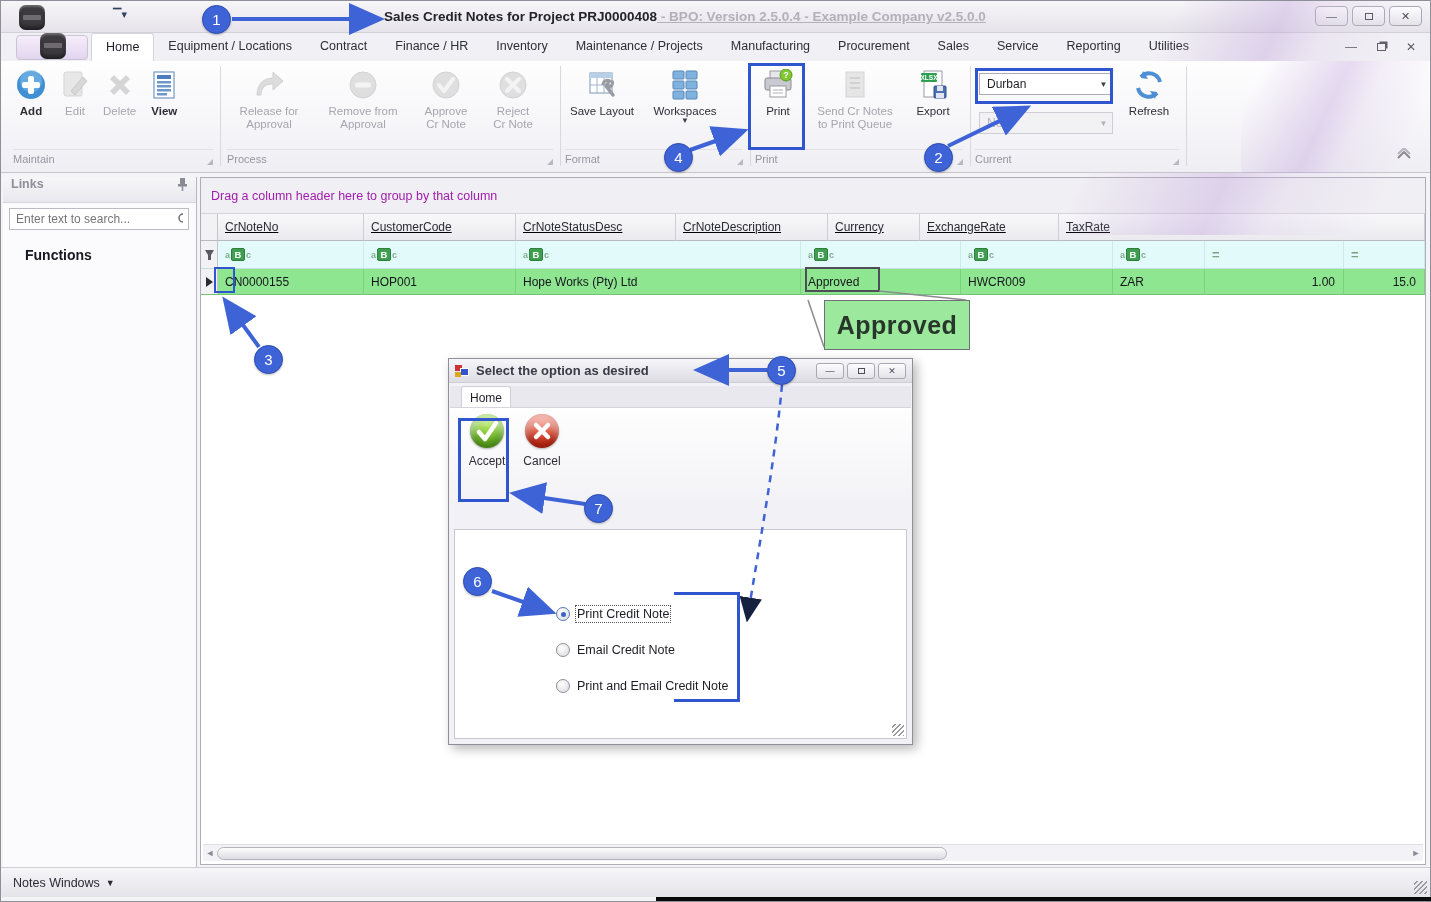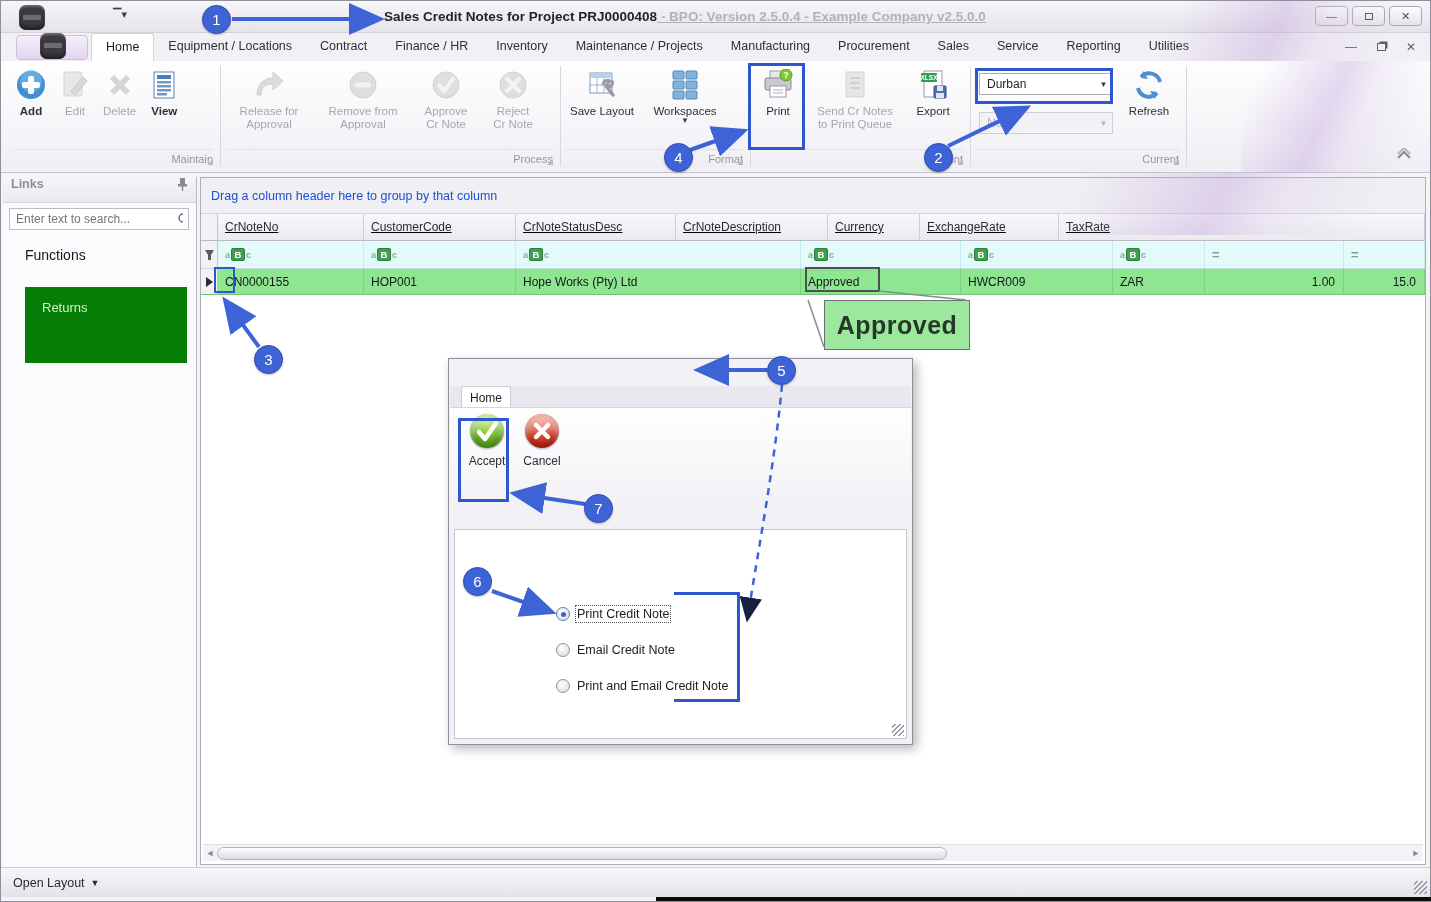--- a/index.html
+++ b/index.html
@@ -39,21 +39,21 @@
     background:linear-gradient(#fefefe,#f4f3f7 70%,#efeef3); border-bottom:1px solid #c6c5cd; }
   .rgroup { position:absolute; top:0; height:110px; }
   .rgroup .gdivider { position:absolute; right:-2px; top:5px; bottom:5px; width:1px; background:#d9d8de; }
   .gbtns { position:absolute; left:0; right:4px; top:4px; display:flex; align-items:flex-start; }
   .rbtn { display:flex; flex-direction:column; align-items:center; padding:4px 6px; border-radius:3px; }
   .rbtn .ric { width:32px; height:32px; margin-bottom:4px; position:relative; }
   .rbtn .rlabel { font-size:11.5px; color:#2e2e36; text-align:center; line-height:13px; white-space:pre-line; }
   .rbtn.disabled .rlabel { color:#a7a6ae; }
   .rbtn.disabled .ric { opacity:.55; filter:grayscale(1); }
   .grouplabel { position:absolute; left:4px; right:6px; bottom:4px; height:18px; border-top:1px solid #e2e1e7;
-    font-size:11px; color:#97969f; text-align:right; padding-top:3px; }
+    font-size:11px; color:#97969f; text-align:left; padding-top:3px; }
   .grouplabel::after { content:""; position:absolute; right:0; bottom:2px; border-left:6px solid transparent; border-bottom:6px solid #b9b8c1; }
   .caret-down { font-size:8px; color:#3c3c46; line-height:6px; }
   .ribbon-collapse { position:absolute; right:18px; bottom:8px; color:#8a8a94; }
 
   
   .combo { width:134px; height:22px; border:1px solid #aeadB6; background:#fff; display:flex; align-items:center;
     font-size:12px; color:#1e1e26; padding-left:7px; position:relative; }
   .combo .cbtn { position:absolute; right:0; top:0; bottom:0; width:17px; display:flex; align-items:center; justify-content:center;
     color:#3c3c46; font-size:8px; }
   .combo.disabled { background:#f2f1f4; color:#b3b2ba; border-color:#cfced6; }
@@ -64,28 +64,28 @@
 
   
   .sidebar { position:absolute; left:2px; top:176px; width:194px; height:690px; background:#fbfbfd; border-right:1px solid #b9b8c2; }
   .sb-head { height:26px; background:linear-gradient(#f6f5f8,#e9e8ee); border-bottom:1px solid #d6d5dc;
     display:flex; align-items:flex-start; padding:0 8px; }
   .sb-head .sb-title { font-size:12.5px; font-weight:bold; color:#8f8e99; flex:1; }
   .sb-search { position:absolute; left:6px; top:31px; width:180px; height:22px; border:1px solid #bcbbc4; background:#fff;
     display:flex; align-items:center; }
   .sb-search input { flex:1; border:none; outline:none; font-size:12px; color:#888; padding:0 6px;
     font-family:"Liberation Sans",sans-serif; background:transparent; }
-  .sb-func { position:absolute; left:22px; top:70px; font-size:14px; font-weight:normal; color:#17171f; }
+  .sb-func { position:absolute; left:22px; top:70px; font-size:14px; font-weight:bold; color:#17171f; }
   .sb-returns { position:absolute; left:22px; top:110px; width:162px; height:76px; background:#067d06;
     color:#d9f0c8; font-size:13px; padding:13px 0 0 17px; }
 
   
   .gridpanel { position:absolute; left:199px; top:176px; width:1226px; height:688px; background:#fff; border:1px solid #aeadb8; }
   .grouppanel { position:absolute; left:0; top:0; width:100%; height:36px; background:#f0eff3; border-bottom:1px solid #d5d4db;
-    font-size:12.5px; color:#1d4ed8; display:flex; align-items:center; padding-left:10px; }
+    font-size:12.5px; color:#a21caf; display:flex; align-items:center; padding-left:10px; }
   .gheader { position:absolute; left:0; top:36px; width:100%; height:27px; display:flex;text-decoration:underline; }
   .hcell { background:linear-gradient(#f8f8fa,#ebebef); border-right:1px solid #cfced6; border-bottom:1px solid #bab9c2;
     font-size:12px; color:#2a2a32; display:flex; align-items:center; padding-left:7px; overflow:hidden; white-space:nowrap; }
   .gfilter { position:absolute; left:0; top:63px; width:100%; height:28px; display:flex; }
   .fcell { background:#e2fafa; border-right:1px solid #cdeaea; border-bottom:1px solid #c4dede; display:flex; align-items:center; padding-left:7px; }
   .grow { position:absolute; left:0; top:91px; width:100%; height:26px; display:flex; }
   .dcell { background:#8fe690; border-right:1px solid #7dd07e; border-bottom:1px solid #74c275;
     font-size:12px; color:#15151c; display:flex; align-items:center; padding-left:7px; white-space:nowrap; overflow:hidden; }
   .dcell.num { justify-content:flex-end; padding-right:8px; padding-left:0; }
   .ind { background:#f2f2f5 !important; border-right:1px solid #c6c5ce; justify-content:center; padding-left:0 !important; }
@@ -434,21 +434,20 @@
         </svg>
     </div>
     <div class="sb-search">
       <input type="text" placeholder="Enter text to search..." style="">
       <svg width="14" height="14" style="margin-right:5px">
           <circle cx="6" cy="6" r="4" fill="none" stroke="#6a6a74" stroke-width="1.5"></circle>
           <line x1="9" y1="9" x2="13" y2="13" stroke="#6a6a74" stroke-width="1.8"></line>
         </svg>
     </div>
     <div class="sb-func">Functions</div>
-    <div class="sb-returns"><span>Returns</span></div>
   </div>
 
   <div class="gridpanel">
     <div class="grouppanel">
         <span>Drag a column header here to group by that column</span>
       </div>
 
     <div class="gheader">
       <div class="hcell ind" style="width:17px"></div>
       <div class="hcell" style="width:146px">CrNoteNo</div>
@@ -538,20 +537,35 @@
     <div class="hscroll">
       <div class="hs-arrow" style="left:1px">◄</div>
       <div class="hs-thumb"></div>
       <div class="hs-arrow" style="right:1px">►</div>
     </div>
   </div>
 
   <div class="hlbox" style="left:213px; top:266px; width:21px; height:26px; border-width:2px;"></div>
 
   <div class="dialog">
+    <div class="dlg-title">
+      <div class="dlg-formicon">
+          <div class="p1"></div>
+          <div class="p2"></div>
+          <div class="p3"></div>
+        </div>
+      <div class="ttext">Select the option as desired</div>
+      <div class="dlg-winbtns">
+        <div class="dlg-winbtn">—</div>
+        <div class="dlg-winbtn">
+            <span class="sq"></span>
+          </div>
+        <div class="dlg-winbtn">✕</div>
+      </div>
+    </div>
     <div class="dlg-tabrow"></div>
     <div class="dlg-tab">Home</div>
     <div class="dlg-ribbon">
       <div class="dlg-btn" style="left:13px">
         <div class="bic green">
           <svg width="34" height="34">
               <path d="M9 18 L15 25 L26 9" fill="none" stroke="#fff" stroke-width="4.5" stroke-linecap="round" stroke-linejoin="round"></path>
             </svg>
         </div>
         <div class="blabel">Accept</div>
@@ -586,21 +600,21 @@
         <span class="radio-label">Print and Email Credit Note</span>
       </div>
       <div class="grip"></div>
     </div>
     <div class="hlbox" style="left:9px; top:59px; width:51px; height:84px;"></div>
     <div class="bracket"></div>
   </div>
 
   <div class="statusbar">
     <div class="sb-left">
-      <span>Open Layout</span>
+      <span>Notes Windows</span>
       <span style="font-size:9px; color:#2a2a32">▼</span>
     </div>
     <div class="statusgrip"></div>
   </div>
   <div class="blackstrip"></div>
 
   <svg id="overlay">
     <defs>
       <marker id="mA" markerWidth="9" markerHeight="8" refX="7" refY="4" orient="auto">
           <path d="M0 0 L9 4 L0 8 Z" fill="#3e63d6"></path>

